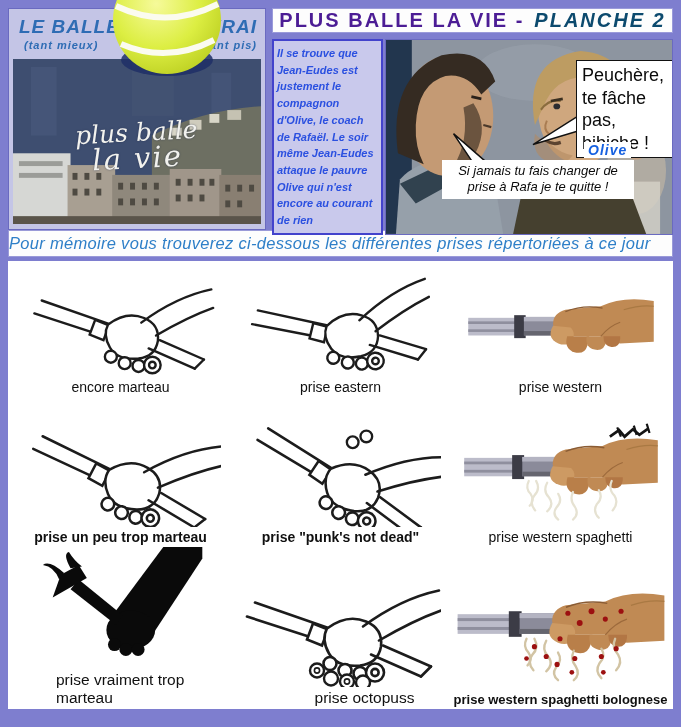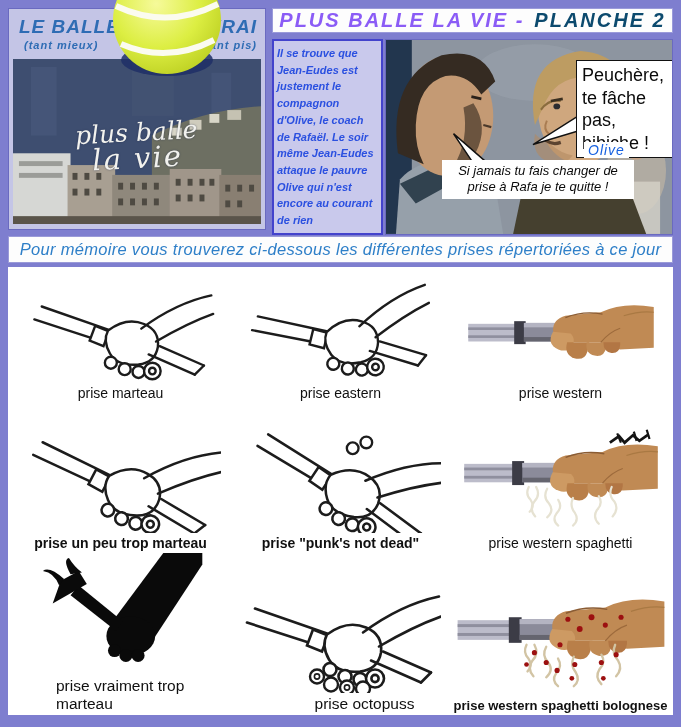--- a/index.html
+++ b/index.html
@@ -38,21 +38,21 @@
   }
   .logo-text .l2{font-size:29px;letter-spacing:2px;}
   .ball{position:absolute;left:100px;top:-45px;width:116px;height:116px;}
   
   .panel-right{width:401px;height:222px;display:flex;flex-direction:column;}
   .title-banner{
     height:30px;background:#fdfdfd;border:1px solid #9a9ada;
     display:flex;align-items:center;justify-content:center;gap:10px;
     box-sizing:border-box;
   }
-  .title-main{color:#8b5cf6;font-weight:bold;font-style:italic;
+  .title-main{color:#4c1d95;font-weight:bold;
     font-size:20px;letter-spacing:2px;}
   .title-suffix{color:#0c4a6e;font-weight:bold;font-style:italic;
     font-size:20px;letter-spacing:2px;}
   .tr-content{flex:1;margin-top:6px;display:flex;gap:2px;}
   .narration-box{
     width:111px;background:#c9c9ec;border:2px solid #4343cc;
     box-sizing:border-box;padding:4px 3px;
     color:#2b50e0;font-weight:bold;font-style:italic;font-size:11px;
     line-height:1.52;
   }
@@ -63,27 +63,27 @@
   .photo > svg{position:absolute;left:0;top:0;width:100%;height:100%;}
   .bubble{
     position:absolute;background:#ffffff;color:#0a0a0a;
     border:1px solid #111;padding:3px 5px;font-size:12.5px;line-height:1.25;
   }
   .bubble.right-b{left:190px;top:20px;width:88px;font-size:18px;}
   .bubble.left-b{left:56px;top:120px;width:182px;font-style:italic;
     font-size:13px;text-align:center;border:none;}
   .name-label{
     position:absolute;left:198px;top:102px;background:#ffffff;
-    color:#1560e0;font-weight:normal;font-style:italic;font-size:14px;
+    color:#1560e0;font-weight:bold;font-style:italic;font-size:14px;
     padding:0 4px;letter-spacing:1px;
   }
   
   .mid-banner{
-    margin-top:6px;height:27px;background:#fdfdfd;border:1px solid #9a9ad8;
-    box-sizing:border-box;display:flex;align-items:center;justify-content:center;
+    height:27px;background:#fdfdfd;border:1px solid #9a9ad8;
+    box-sizing:border-box;display:flex;align-items:center;
   }
   .mid-banner span{
     color:#2e7fc8;font-style:italic;font-size:16.5px;letter-spacing:0.3px;
   }
   
   .grips{
     margin-top:4px;background:#ffffff;height:448px;
     display:grid;grid-template-columns:225px 215px 225px;
     grid-template-rows:136px 150px 162px;
   }
@@ -277,21 +277,21 @@
   <div class="mid-banner">
     <span>Pour mémoire vous trouverez ci-dessous les différentes prises répertoriées à ce jour</span>
   </div>
 
   <div class="grips">
 
     <div class="grip-cell">
       <svg width="200" height="106" viewBox="0 0 200 115">
         <use href="#sketchGrip"></use>
       </svg>
-      <div class="caption cap-r1">prise marteau</div>
+      <div class="caption cap-r1">encore marteau</div>
     </div>
 
     <div class="grip-cell">
       <svg width="200" height="106" viewBox="0 0 200 115">
         <use href="#sketchGrip" transform="rotate(-7 100 72)"></use>
       </svg>
       <div class="caption cap-r1">prise eastern</div>
     </div>
 
     <div class="grip-cell">

